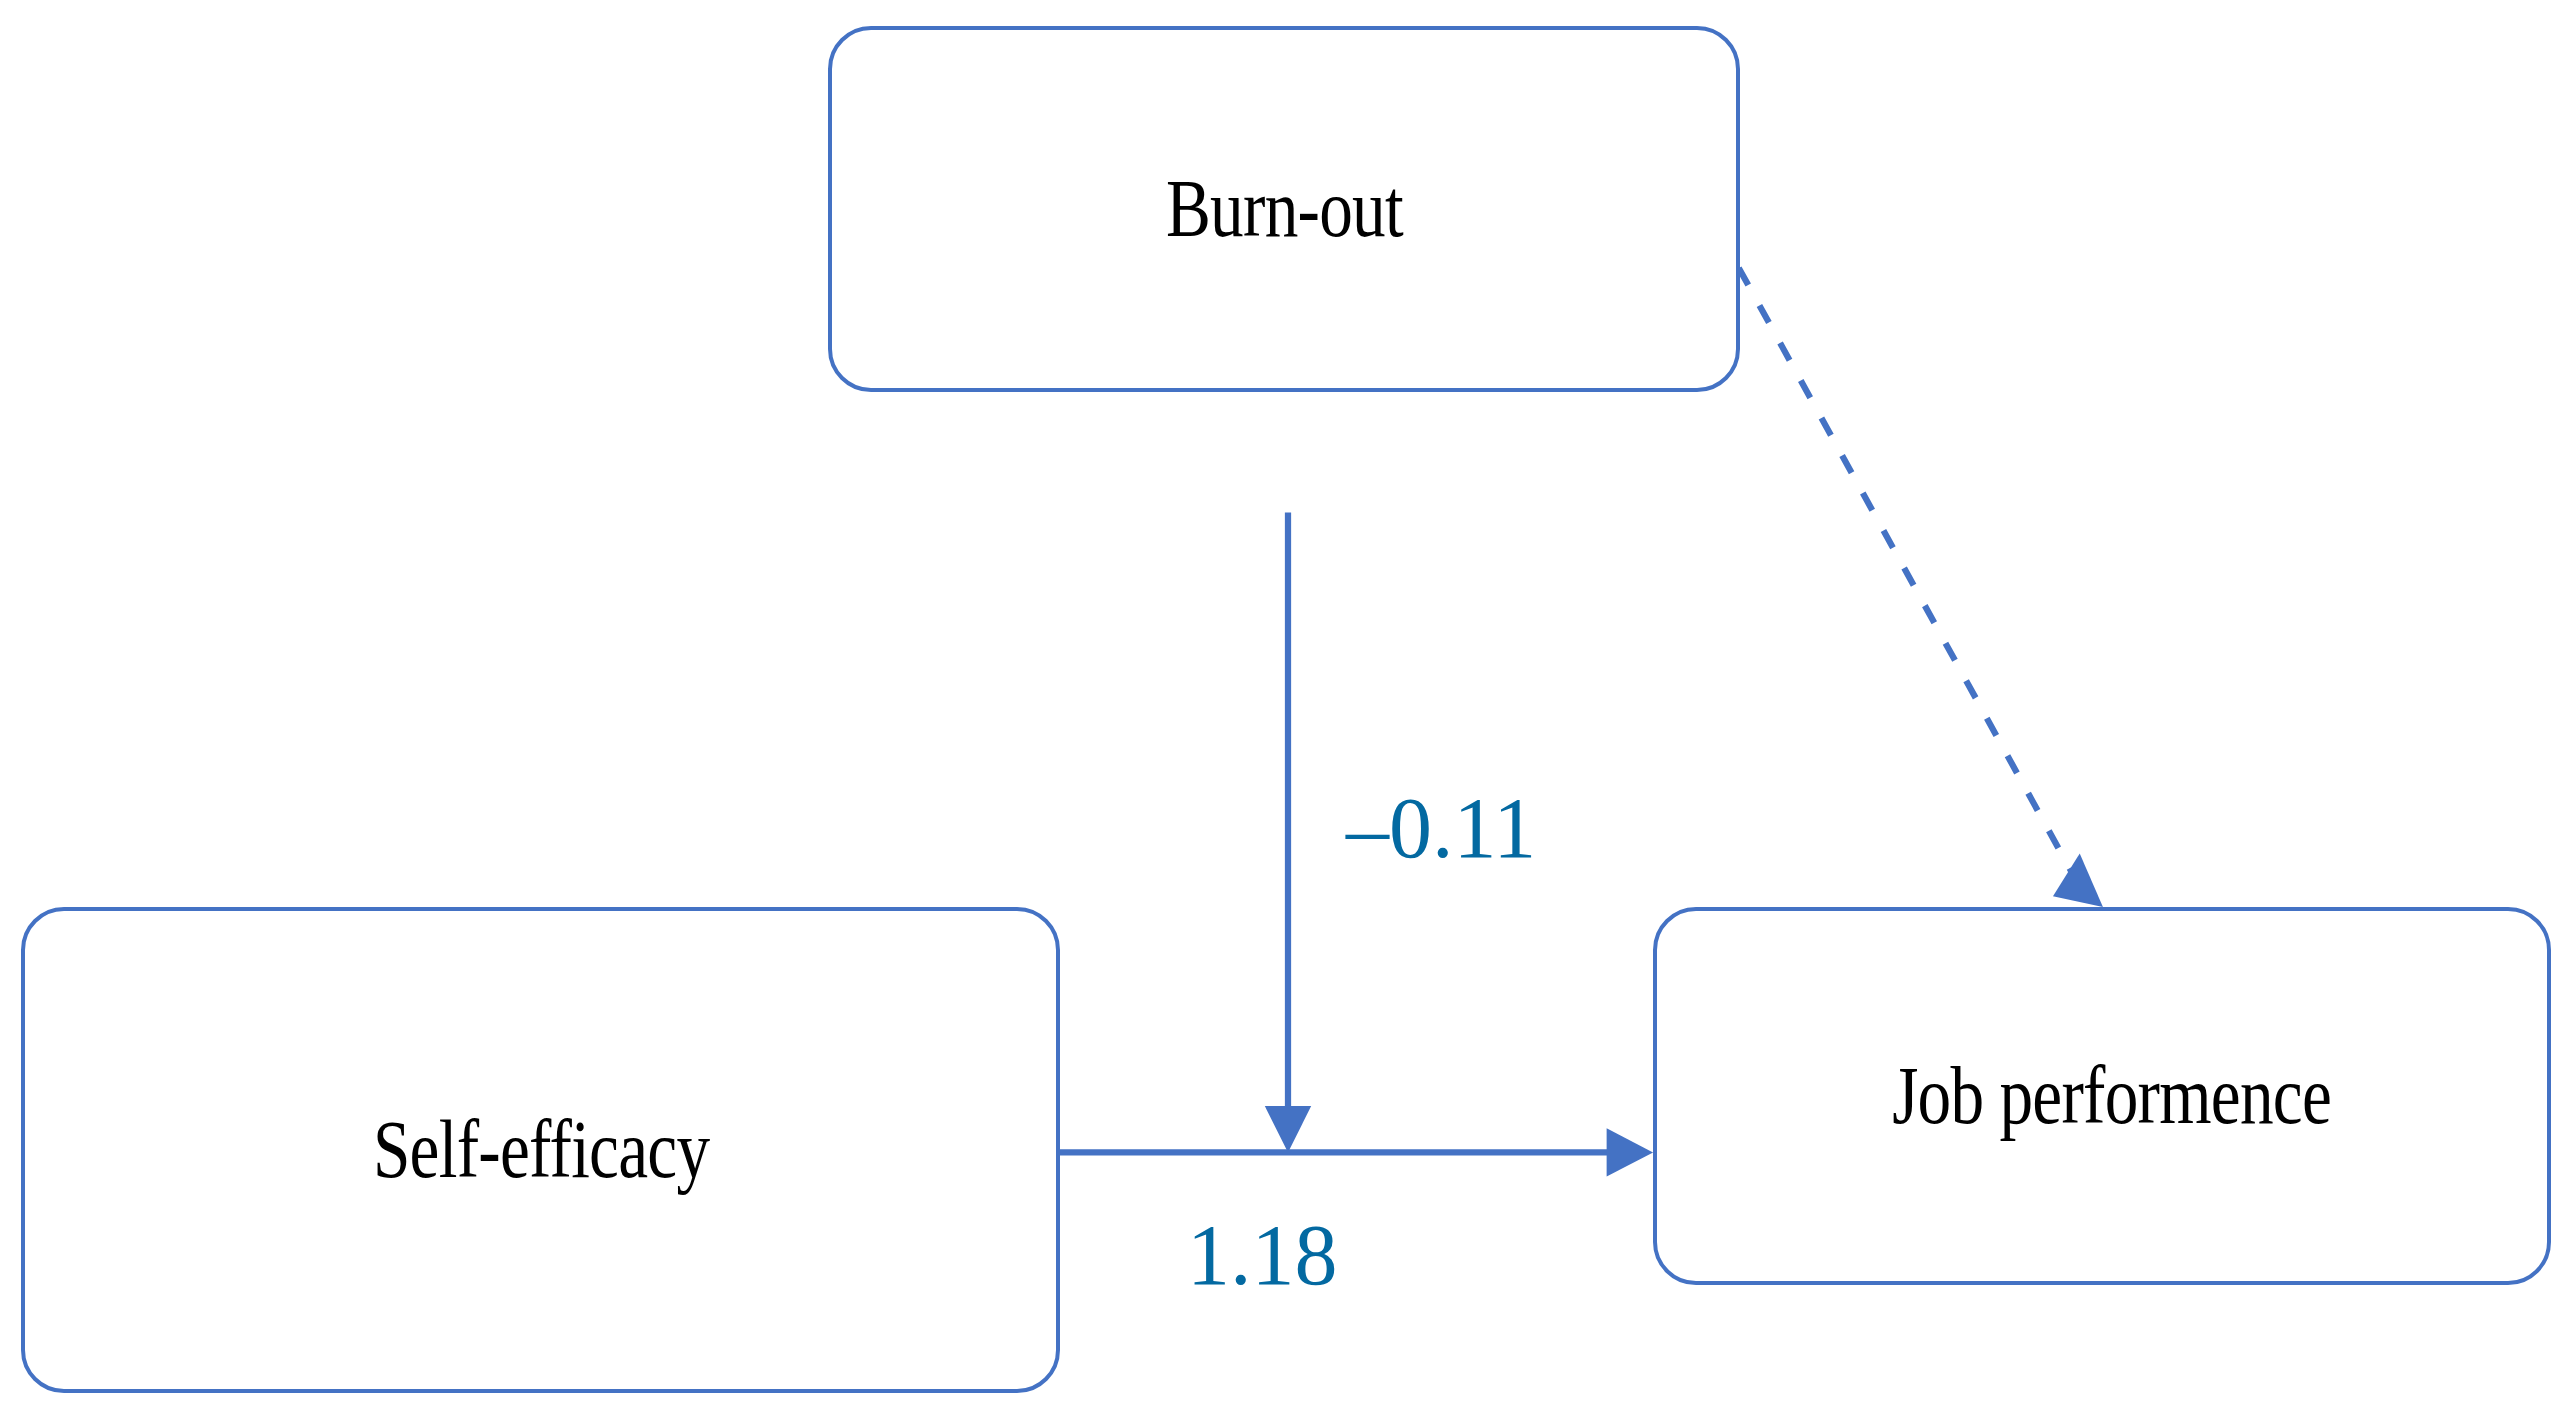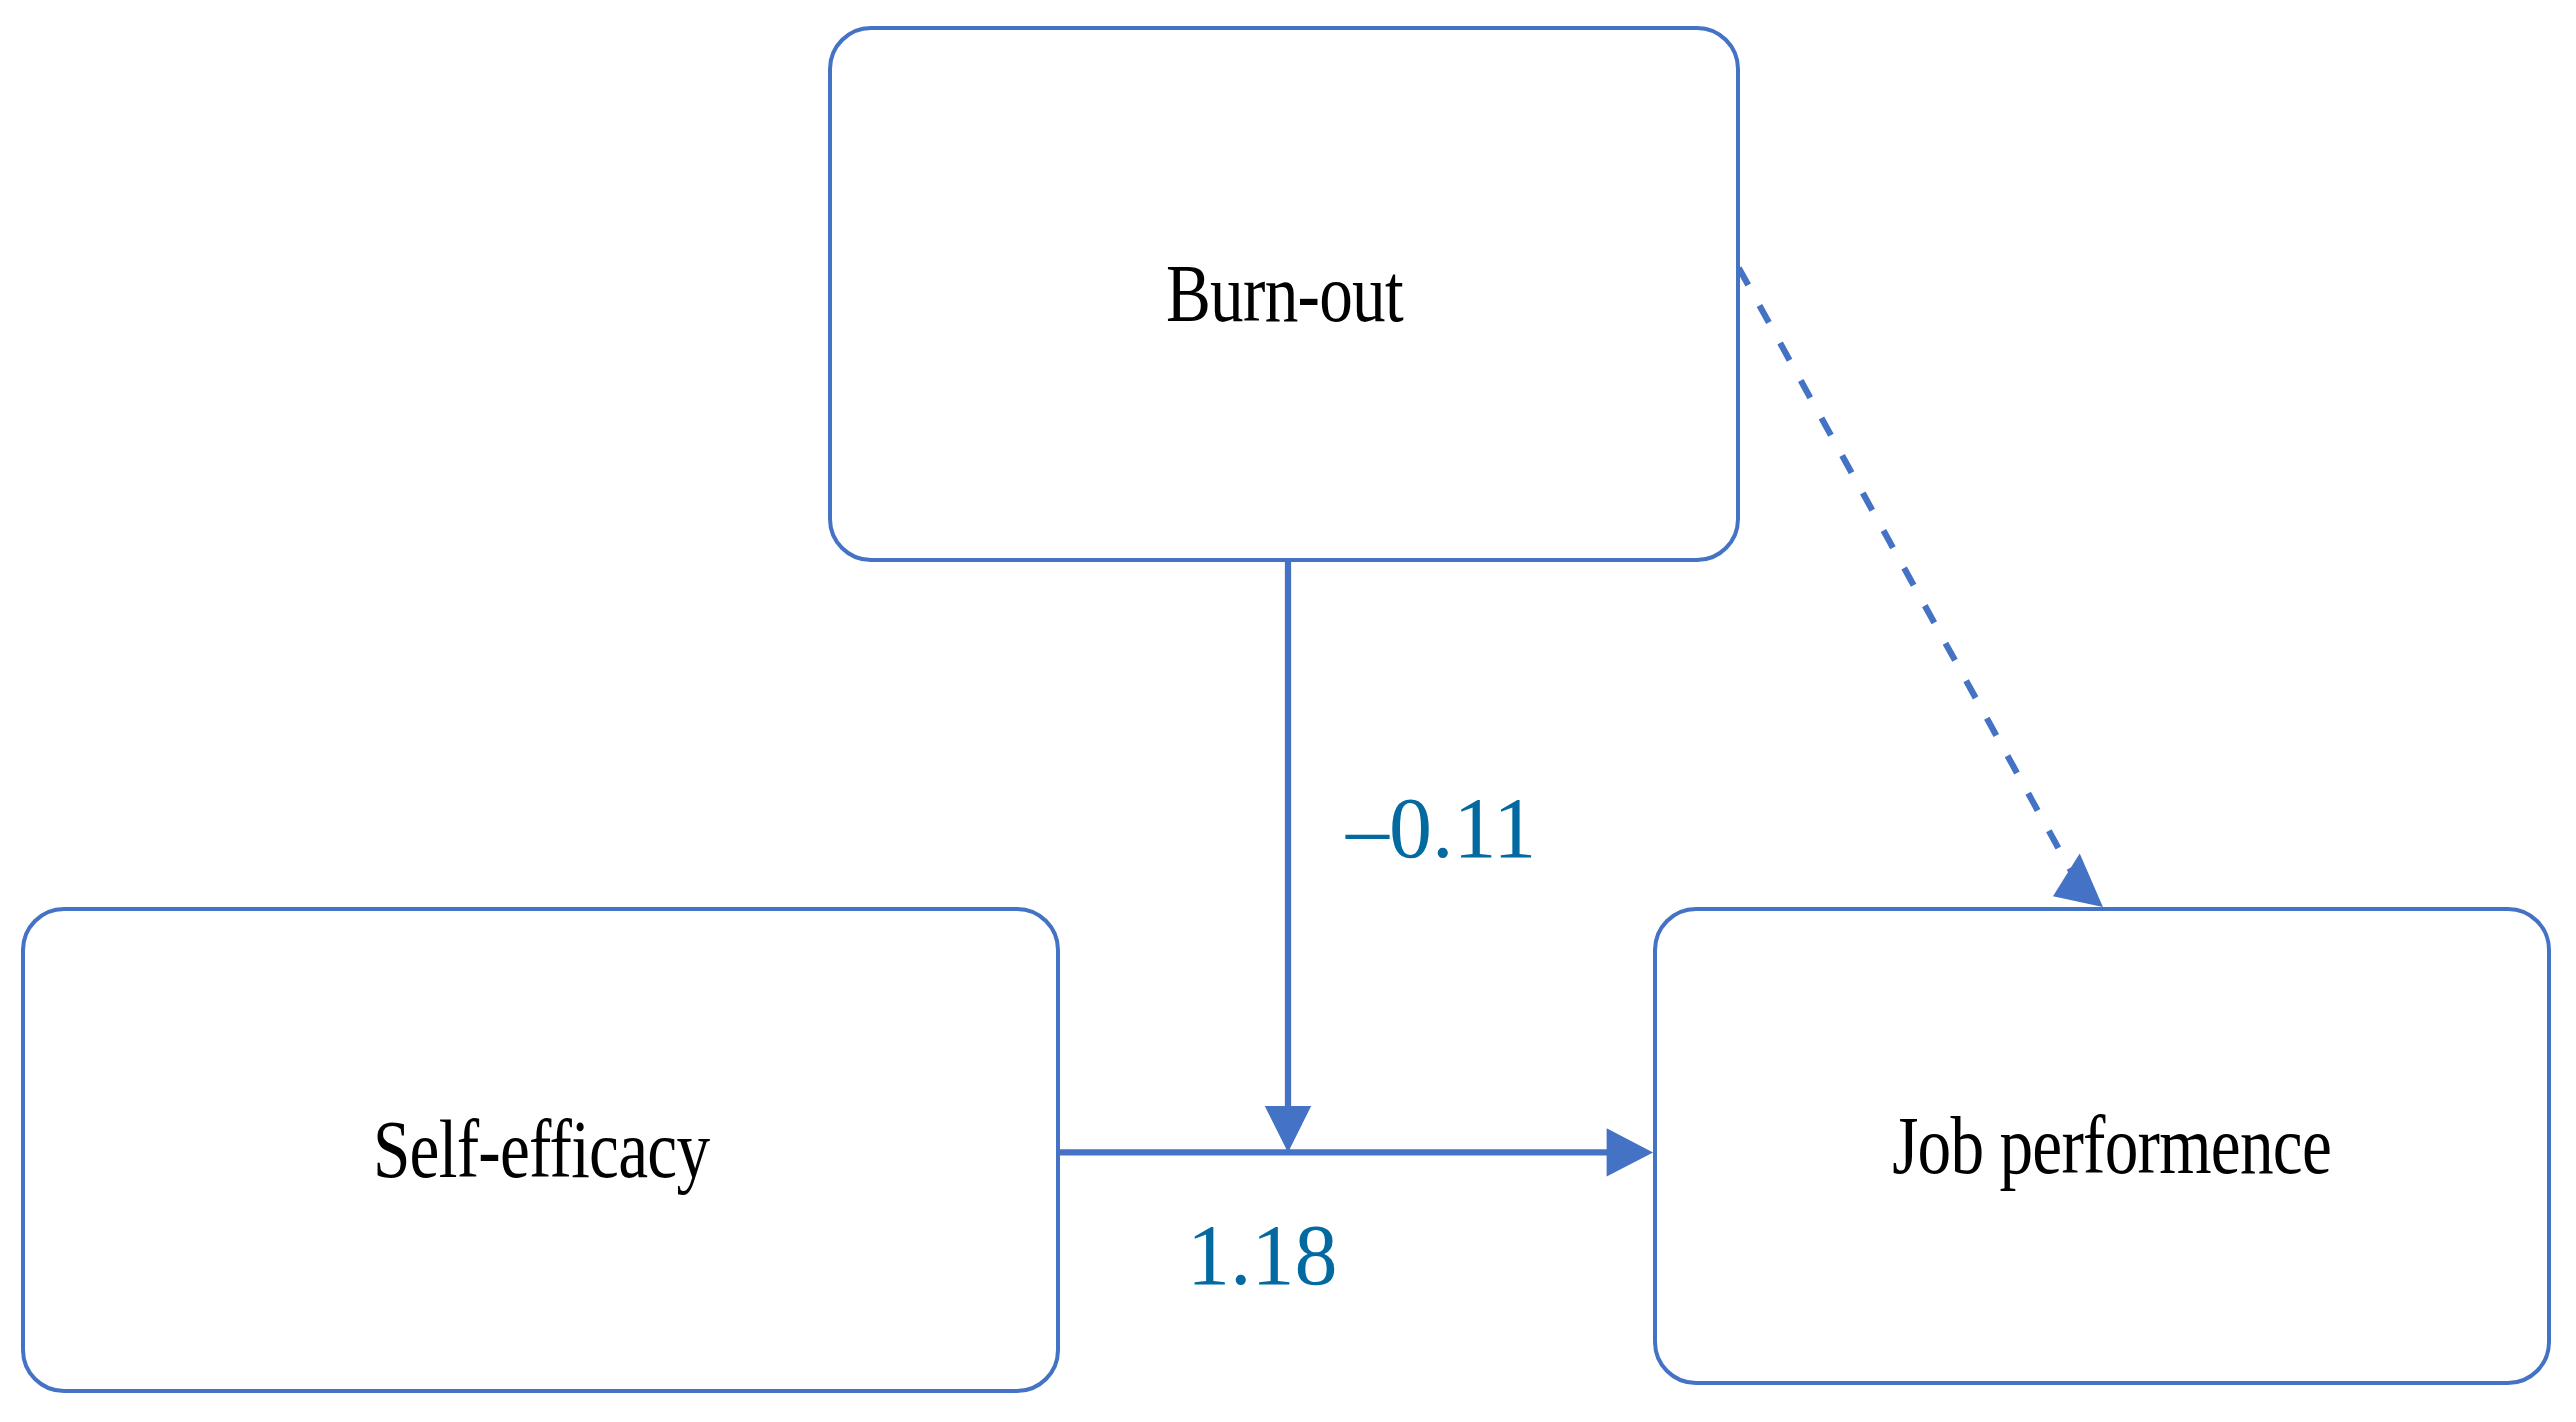--- a/index.html
+++ b/index.html
@@ -43,33 +43,33 @@
     letter-spacing: -0.9px;
     transform: scaleX(0.82);
     transform-origin: center center;
     white-space: nowrap;
     user-select: none;
   }
   #node-burnout {
     left: 828px;
     top: 26px;
     width: 912px;
-    height: 536px;
+    height: 366px;
   }
   #node-self-efficacy {
     left: 21.4px;
     top: 907px;
     width: 1039px;
     height: 486px;
   }
   #node-job-performance {
     left: 1653px;
     top: 907px;
     width: 898px;
-    height: 478px;
+    height: 378px;
     padding-left: 20px;
   }
   .edge-label {
     position: absolute;
     color: #0369a1;
     font-size: 86px;
     line-height: 1;
     white-space: nowrap;
     z-index: 4;
     user-select: none;

